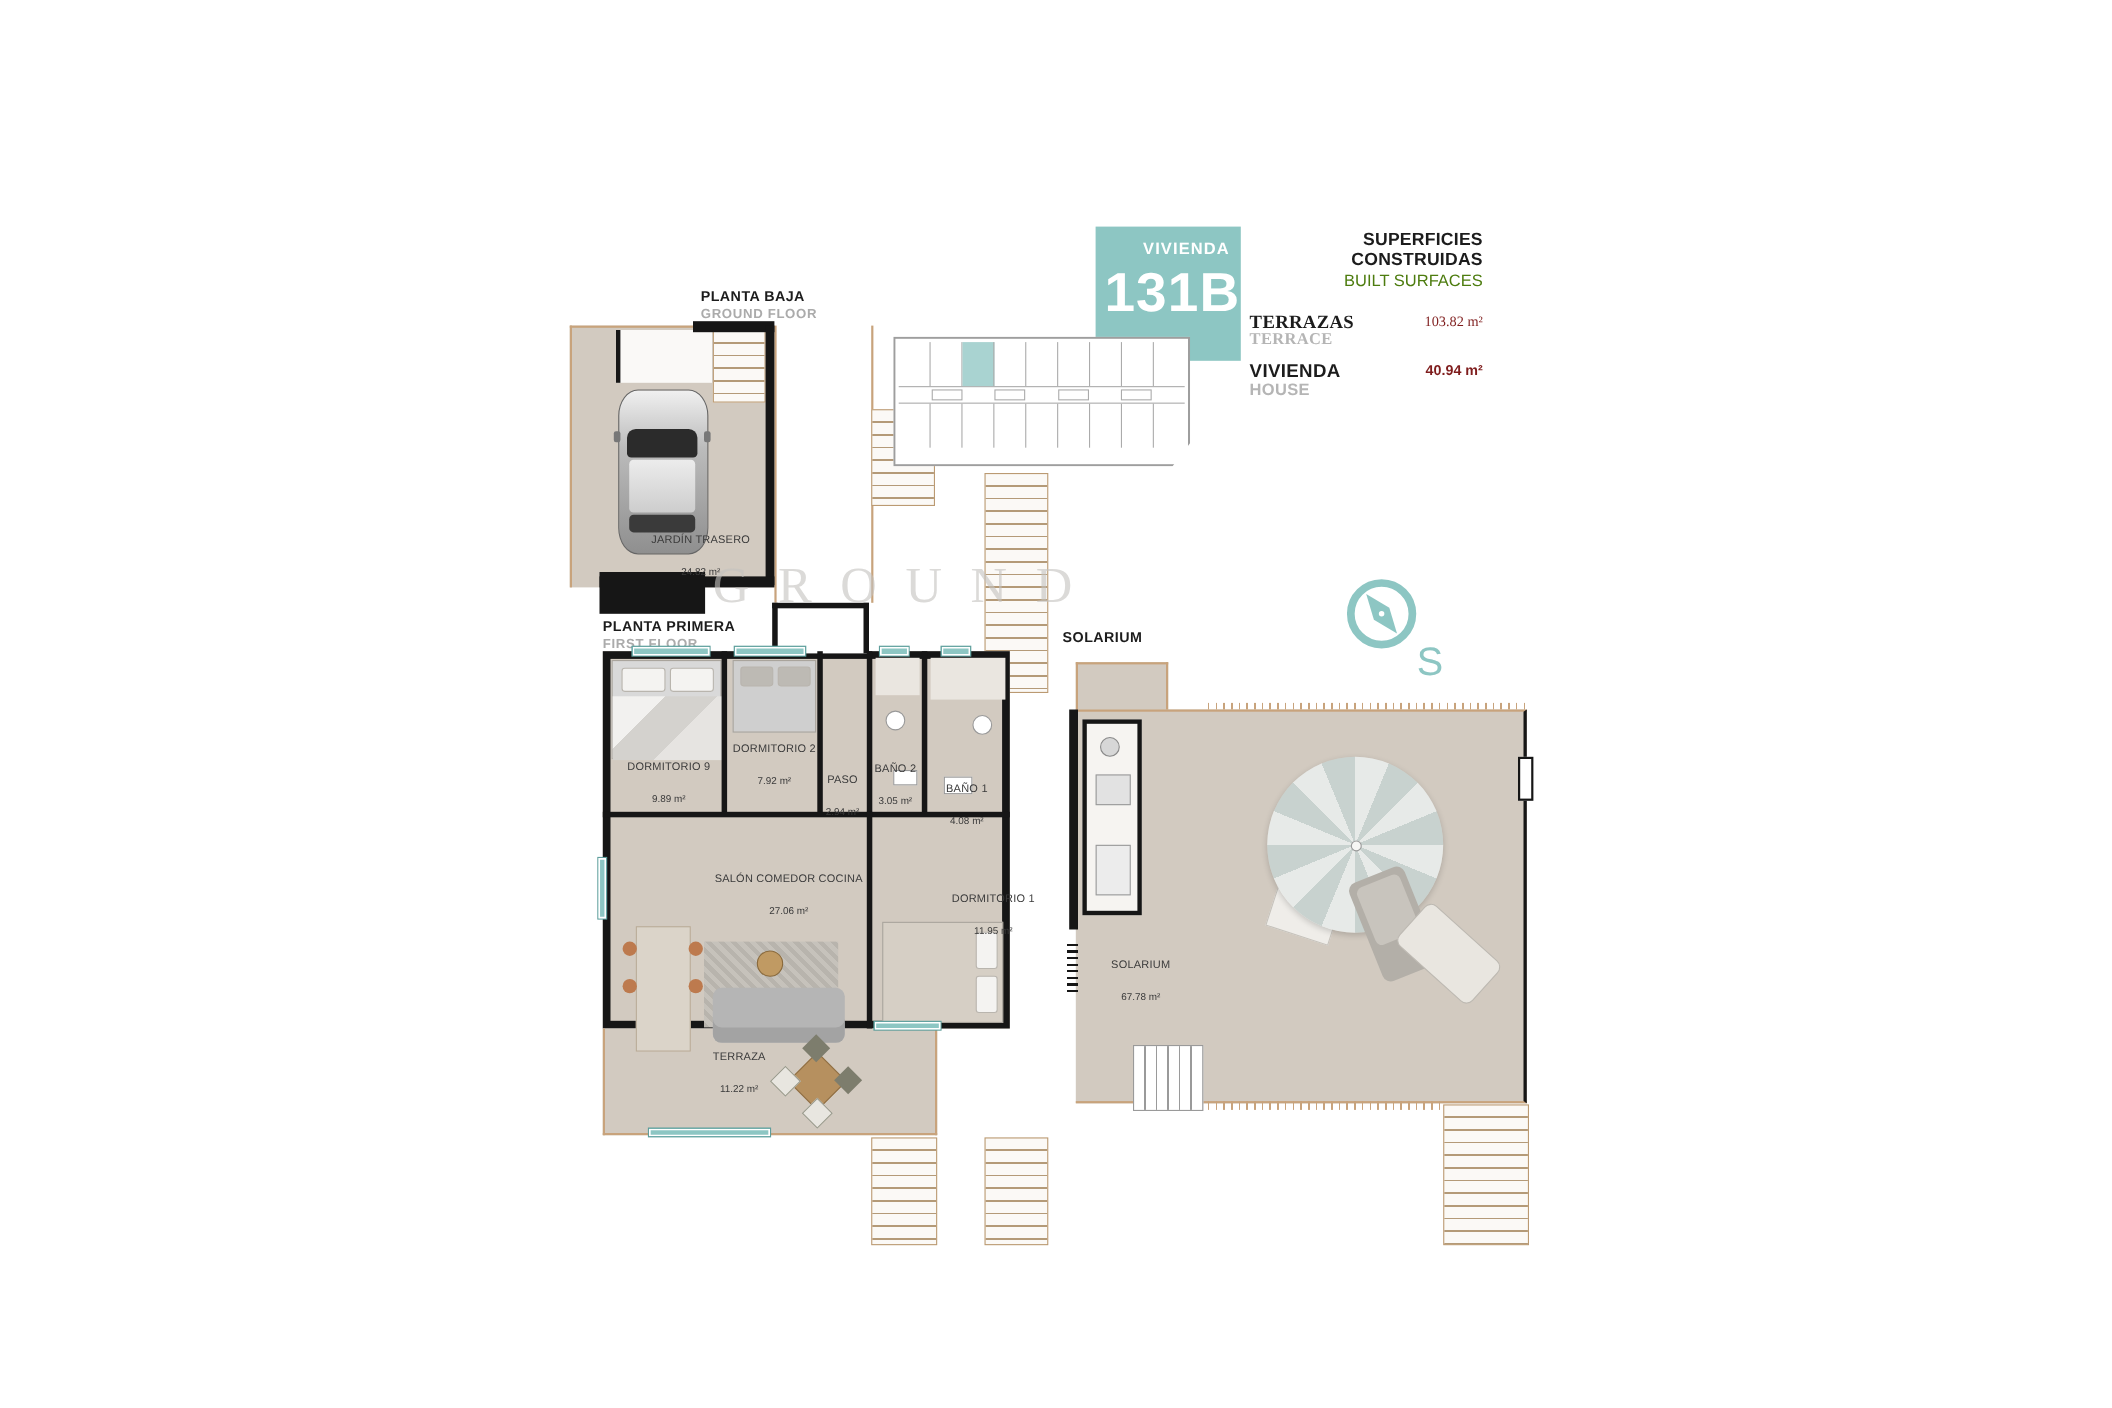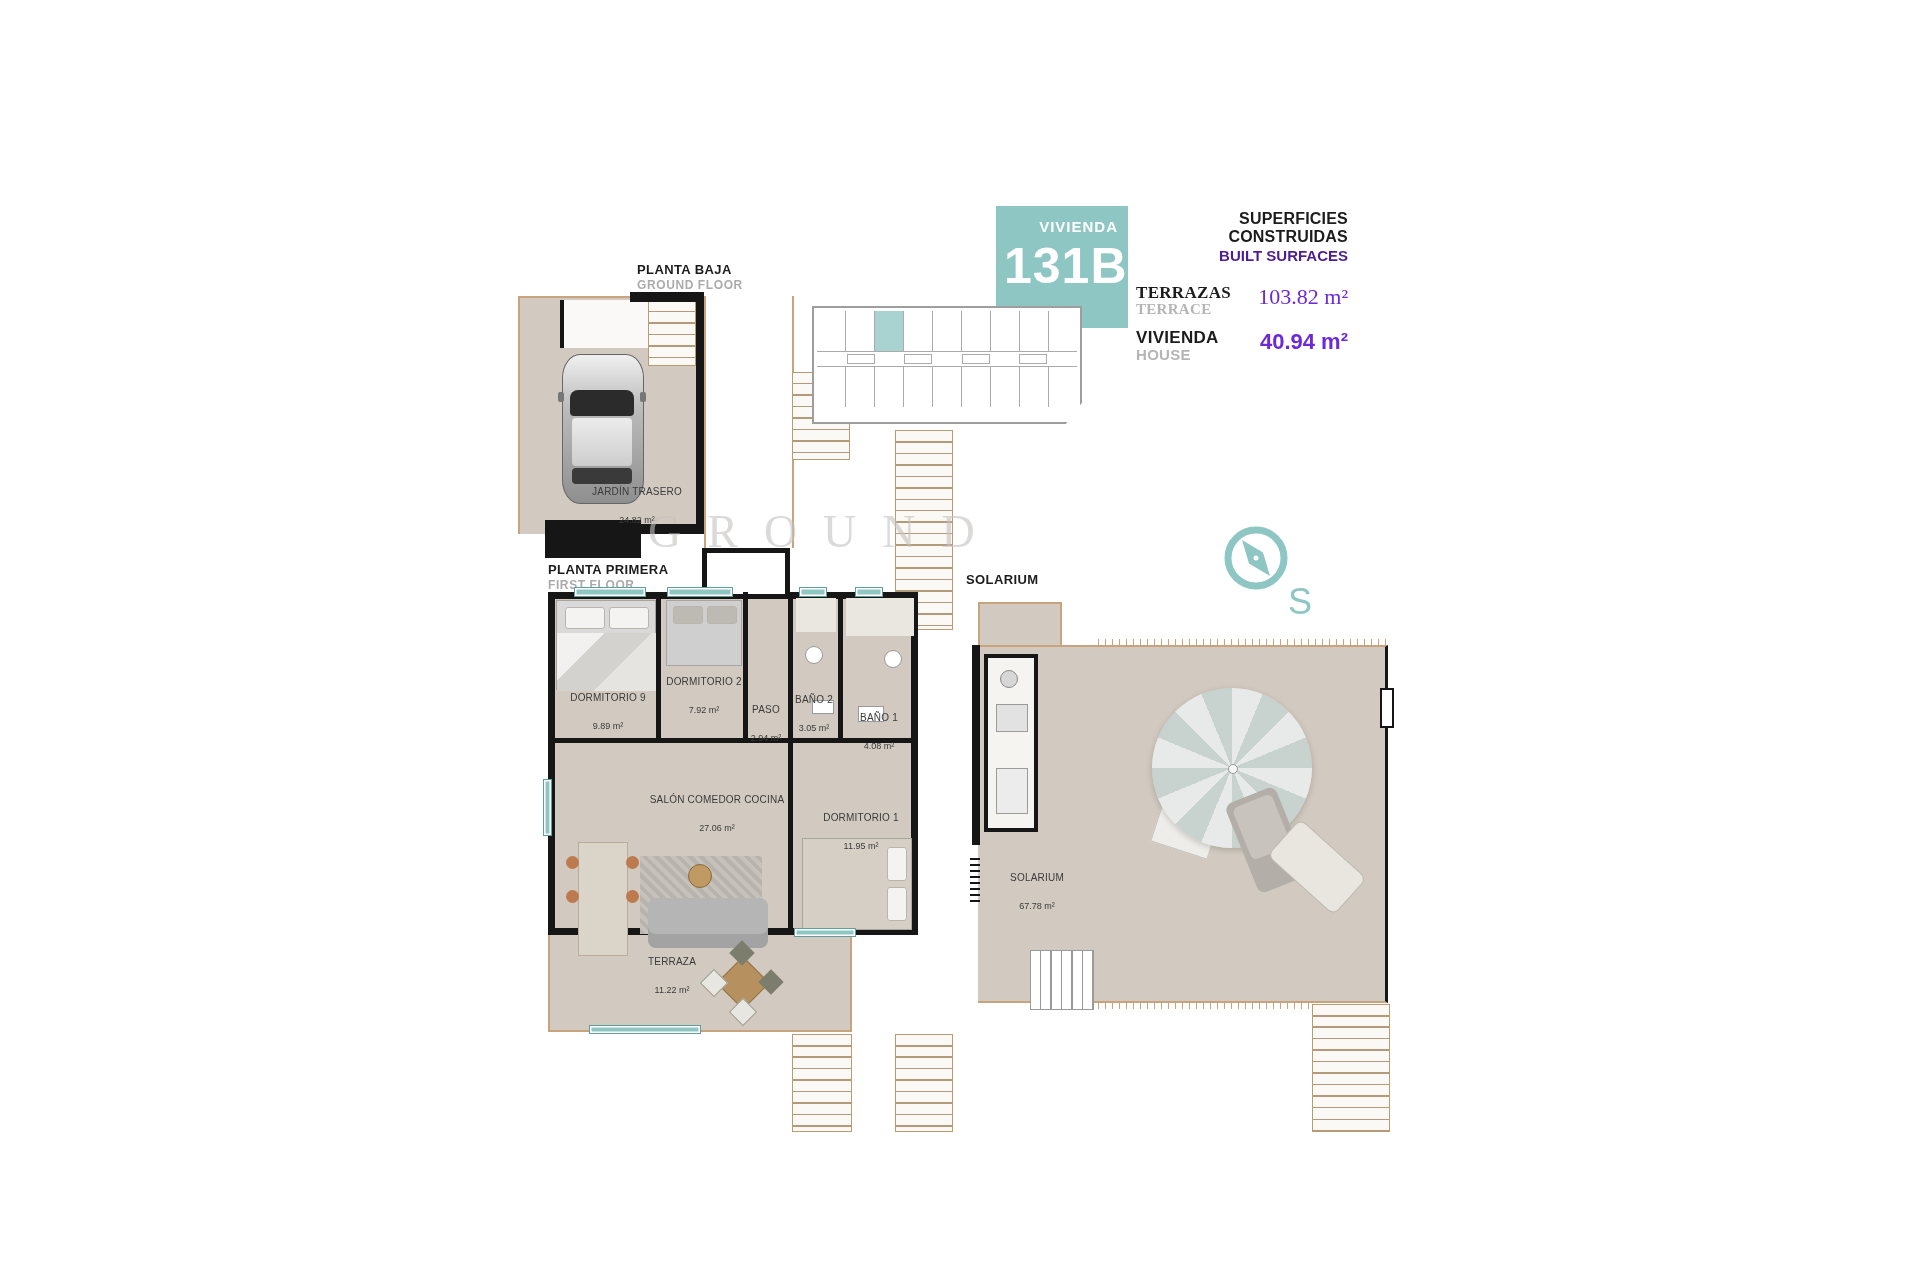--- a/index.html
+++ b/index.html
@@ -4,25 +4,25 @@
 <style>
   html,body{margin:0;padding:0;}
   body{width:1920px;height:1280px;background:#ffffff;position:relative;overflow:hidden;
        font-family:"Liberation Sans",sans-serif;-webkit-font-smoothing:antialiased;}
   .abs{position:absolute;}
   
   .badge{background:var(--teal,#8dc6c3);color:#fff;}
   .badge .blabel{font-weight:bold;font-size:15px;letter-spacing:1px;text-align:right;padding:12px 10px 0 0;}
   .badge .bnum{font-weight:bold;font-size:50px;letter-spacing:1px;padding-left:8px;margin-top:2px;}
   .hdr-title{font-weight:bold;font-size:16px;color:#1c1c1c;text-align:right;letter-spacing:.2px;}
-  .hdr-sub{font-weight:bold;font-size:15px;color:#4c1d95;text-align:right;margin-top:1px;}
+  .hdr-sub{font-weight:normal;font-size:15px;color:#4d7c0f;text-align:right;margin-top:1px;}
   .hrow{display:flex;justify-content:space-between;align-items:flex-start;}
   .hl{font-weight:bold;font-size:17px;color:#1c1c1c;letter-spacing:.3px;line-height:1;}
   .hs{font-weight:bold;font-size:15px;color:#b5b5b5;letter-spacing:.3px;line-height:1;margin-top:1px;}
-  .hv{font-size:22px;color:#6d28d9;}
+  .hv{font-size:13px;color:#7f1d1d;}
   .hv.bold{font-weight:bold;}
   
   .ptitle{font-weight:bold;font-size:13px;color:#1c1c1c;letter-spacing:.4px;line-height:1.25;}
   .psub{font-weight:bold;font-size:12px;color:#ababab;letter-spacing:.6px;}
   .rlabel{text-align:center;color:#3a3a3a;z-index:22;}
   .rname{font-size:10px;letter-spacing:.2px;}
   .rarea{font-size:9px;margin-top:18px;}
   
   .floor{background:var(--floor,#d2cac0);}
   .wall{background:var(--wall,#161616);z-index:12;}
@@ -186,21 +186,21 @@
     <div class="rarea">3.05 m²</div>
 </div>
 <div class="abs rlabel" style="left:844px;top:712px;width:70px;">
   <div class="rname">BAÑO 1</div>
     <div class="rarea">4.08 m²</div>
 </div>
 <div class="abs rlabel" style="left:637px;top:794px;width:160px;">
   <div class="rname">SALÓN COMEDOR COCINA</div>
     <div class="rarea">27.06 m²</div>
 </div>
-<div class="abs rlabel" style="left:801px;top:812px;width:120px;">
+<div class="abs rlabel" style="left:843px;top:812px;width:120px;">
   <div class="rname">DORMITORIO 1</div>
     <div class="rarea">11.95 m²</div>
 </div>
 <div class="abs rlabel" style="left:622px;top:956px;width:100px;">
   <div class="rname">TERRAZA</div>
     <div class="rarea">11.22 m²</div>
 </div>
 
 <div class="abs ptitle" style="left:966px;top:572px;">SOLARIUM</div>
 

